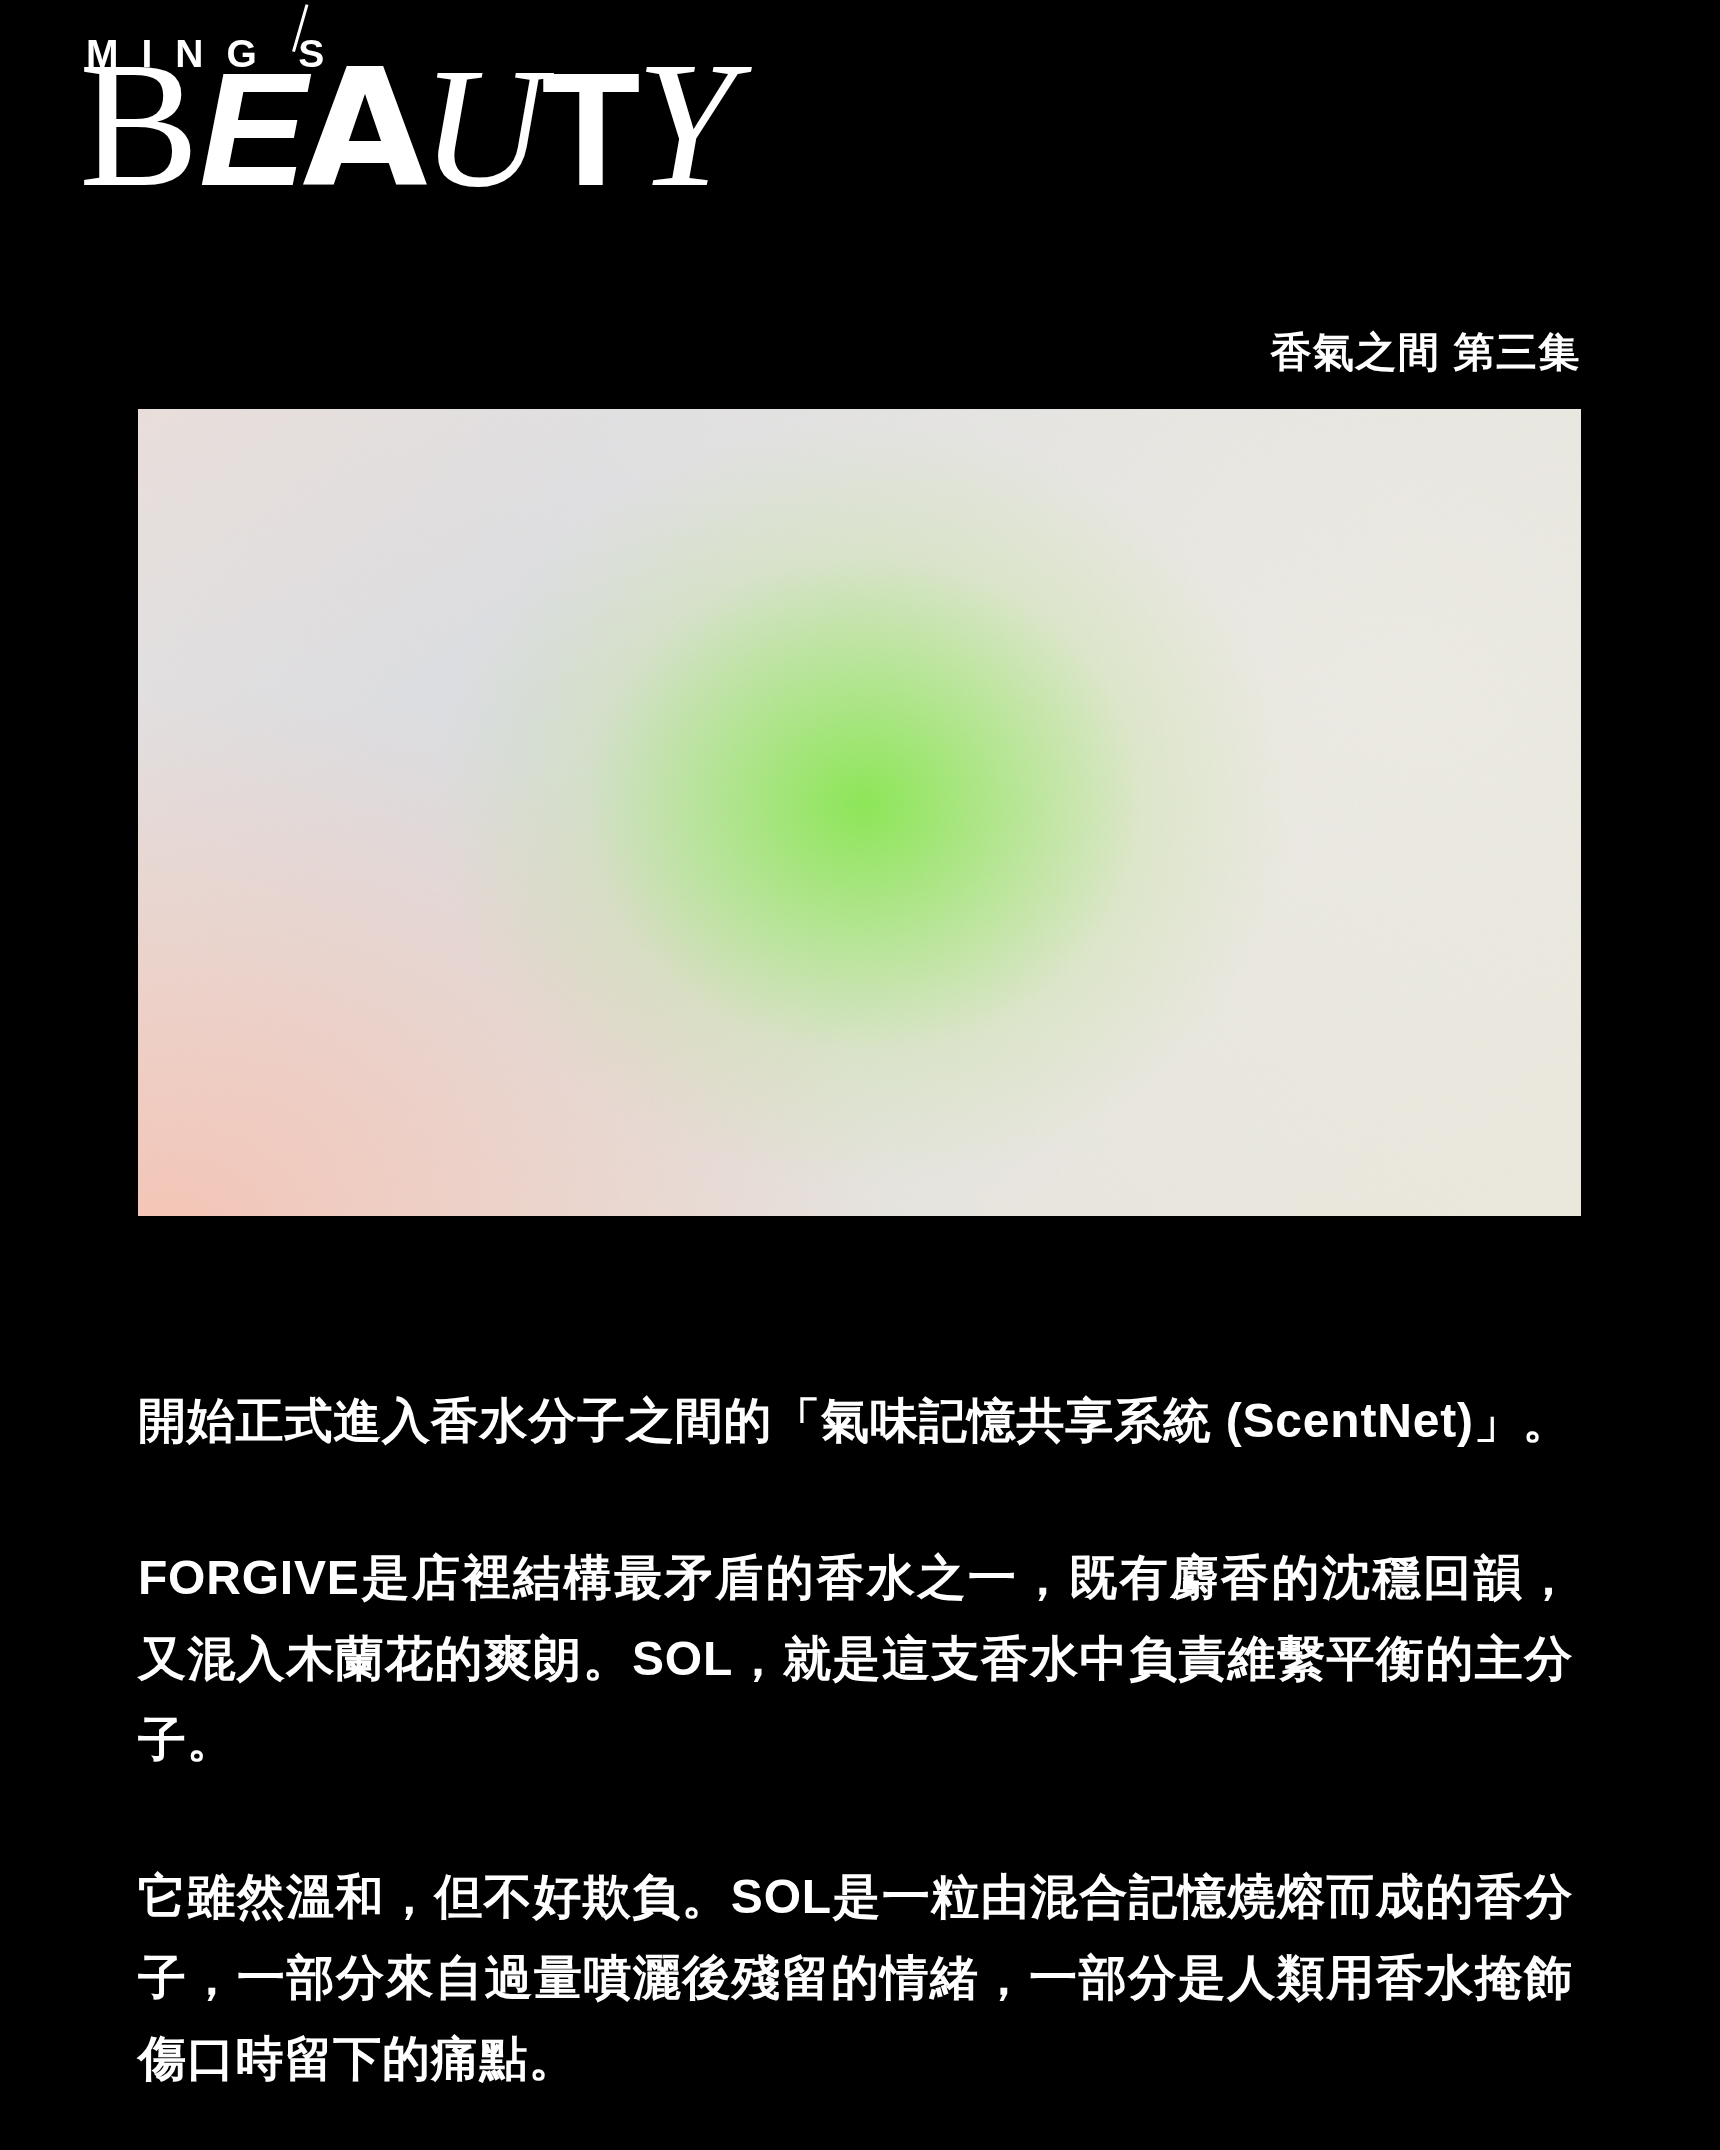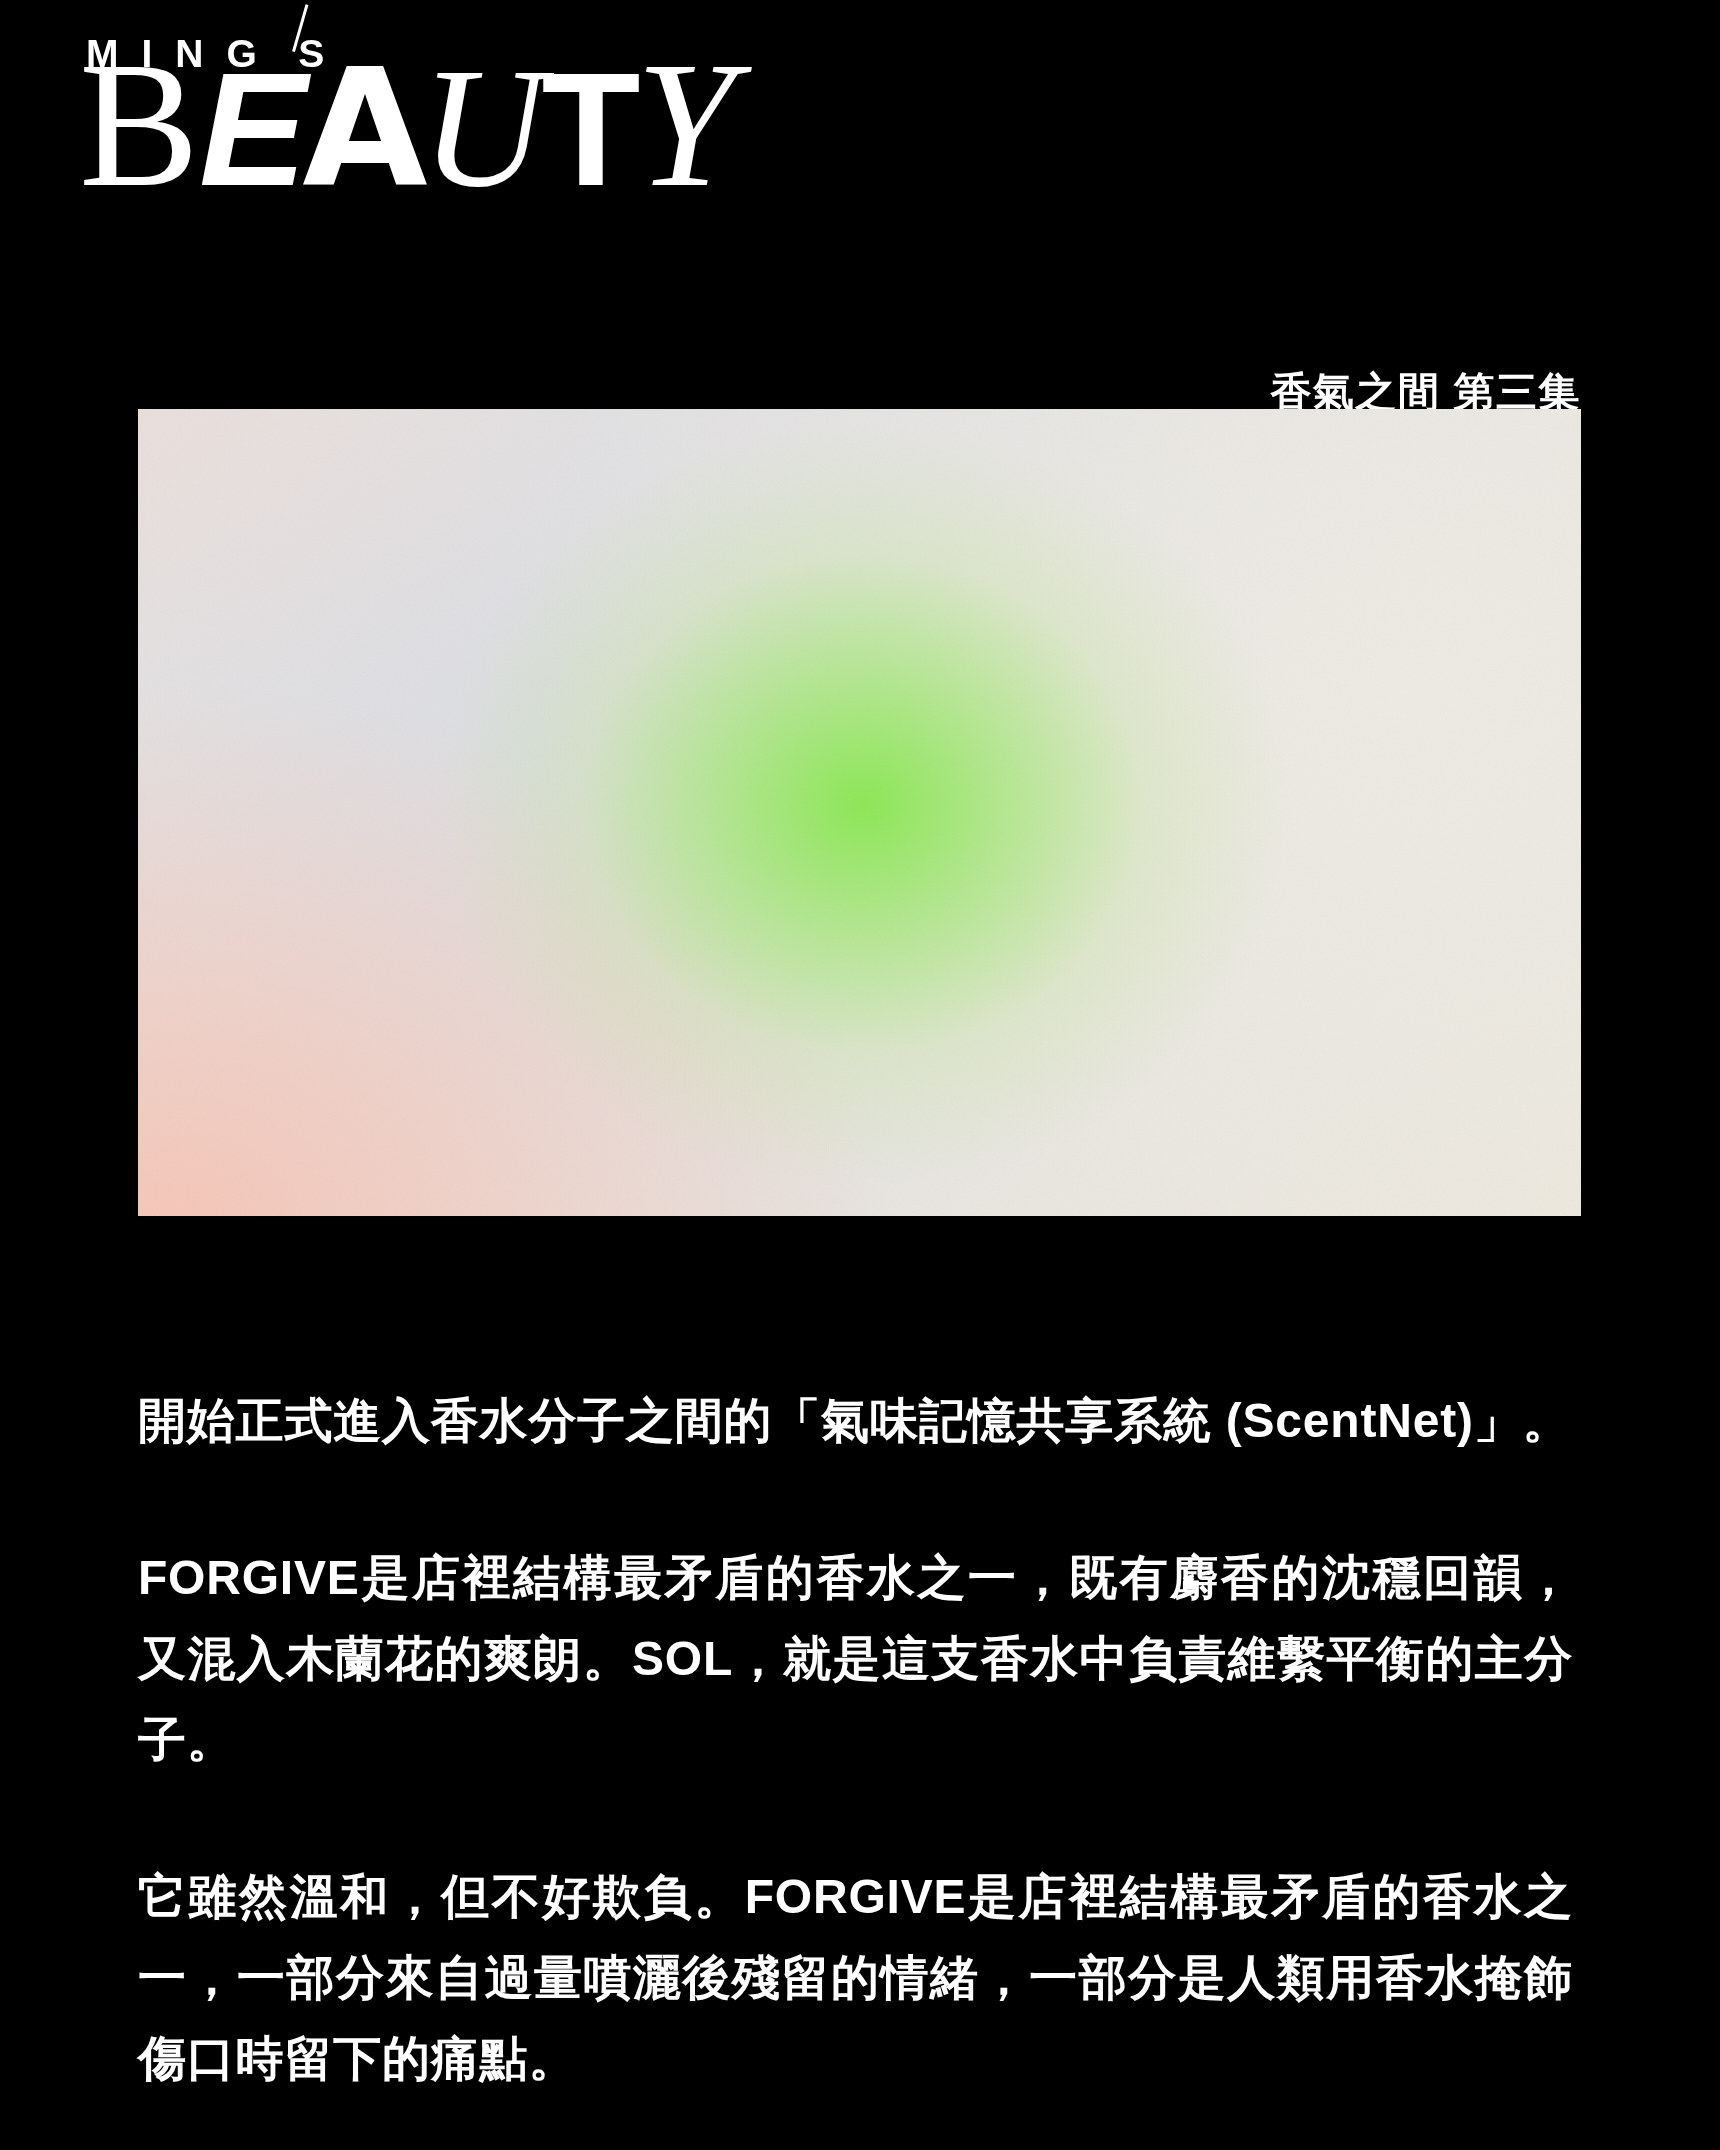--- a/index.html
+++ b/index.html
@@ -54,21 +54,20 @@
 
   
   .episode {
     position: absolute;
     top: 325px;
     right: 139px;
     font-size: 41px;
     font-weight: 700;
     letter-spacing: 1.5px;
     white-space: nowrap;
-    margin-top: 40px;
   }
 
   
   .hero {
     position: absolute;
     left: 138px;
     top: 409px;
     width: 1443px;
     height: 807px;
     background:
@@ -134,15 +133,15 @@
     <filter id="grainF">
       <feTurbulence type="fractalNoise" baseFrequency="0.7" numOctaves="2" stitchTiles="stitch"></feTurbulence>
     </filter>
     <rect width="100%" height="100%" filter="url(#grainF)"></rect>
   </svg>
 </div>
 
 <div class="article">
   <p>開始正式進入香水分子之間的「氣味記憶共享系統 (ScentNet)」。</p>
   <p>FORGIVE是店裡結構最矛盾的香水之一，既有麝香的沈穩回韻，又混入木蘭花的爽朗。SOL，就是這支香水中負責維繫平衡的主分子。</p>
-  <p>它雖然溫和，但不好欺負。FORGIVE是店裡結構最矛盾的香水之一，一部分來自過量噴灑後殘留的情緒，一部分是人類用香水掩飾傷口時留下的痛點。</p>
+  <p>它雖然溫和，但不好欺負。SOL是一粒由混合記憶燒熔而成的香分子，一部分來自過量噴灑後殘留的情緒，一部分是人類用香水掩飾傷口時留下的痛點。</p>
 </div>
 
 
 </body></html>

